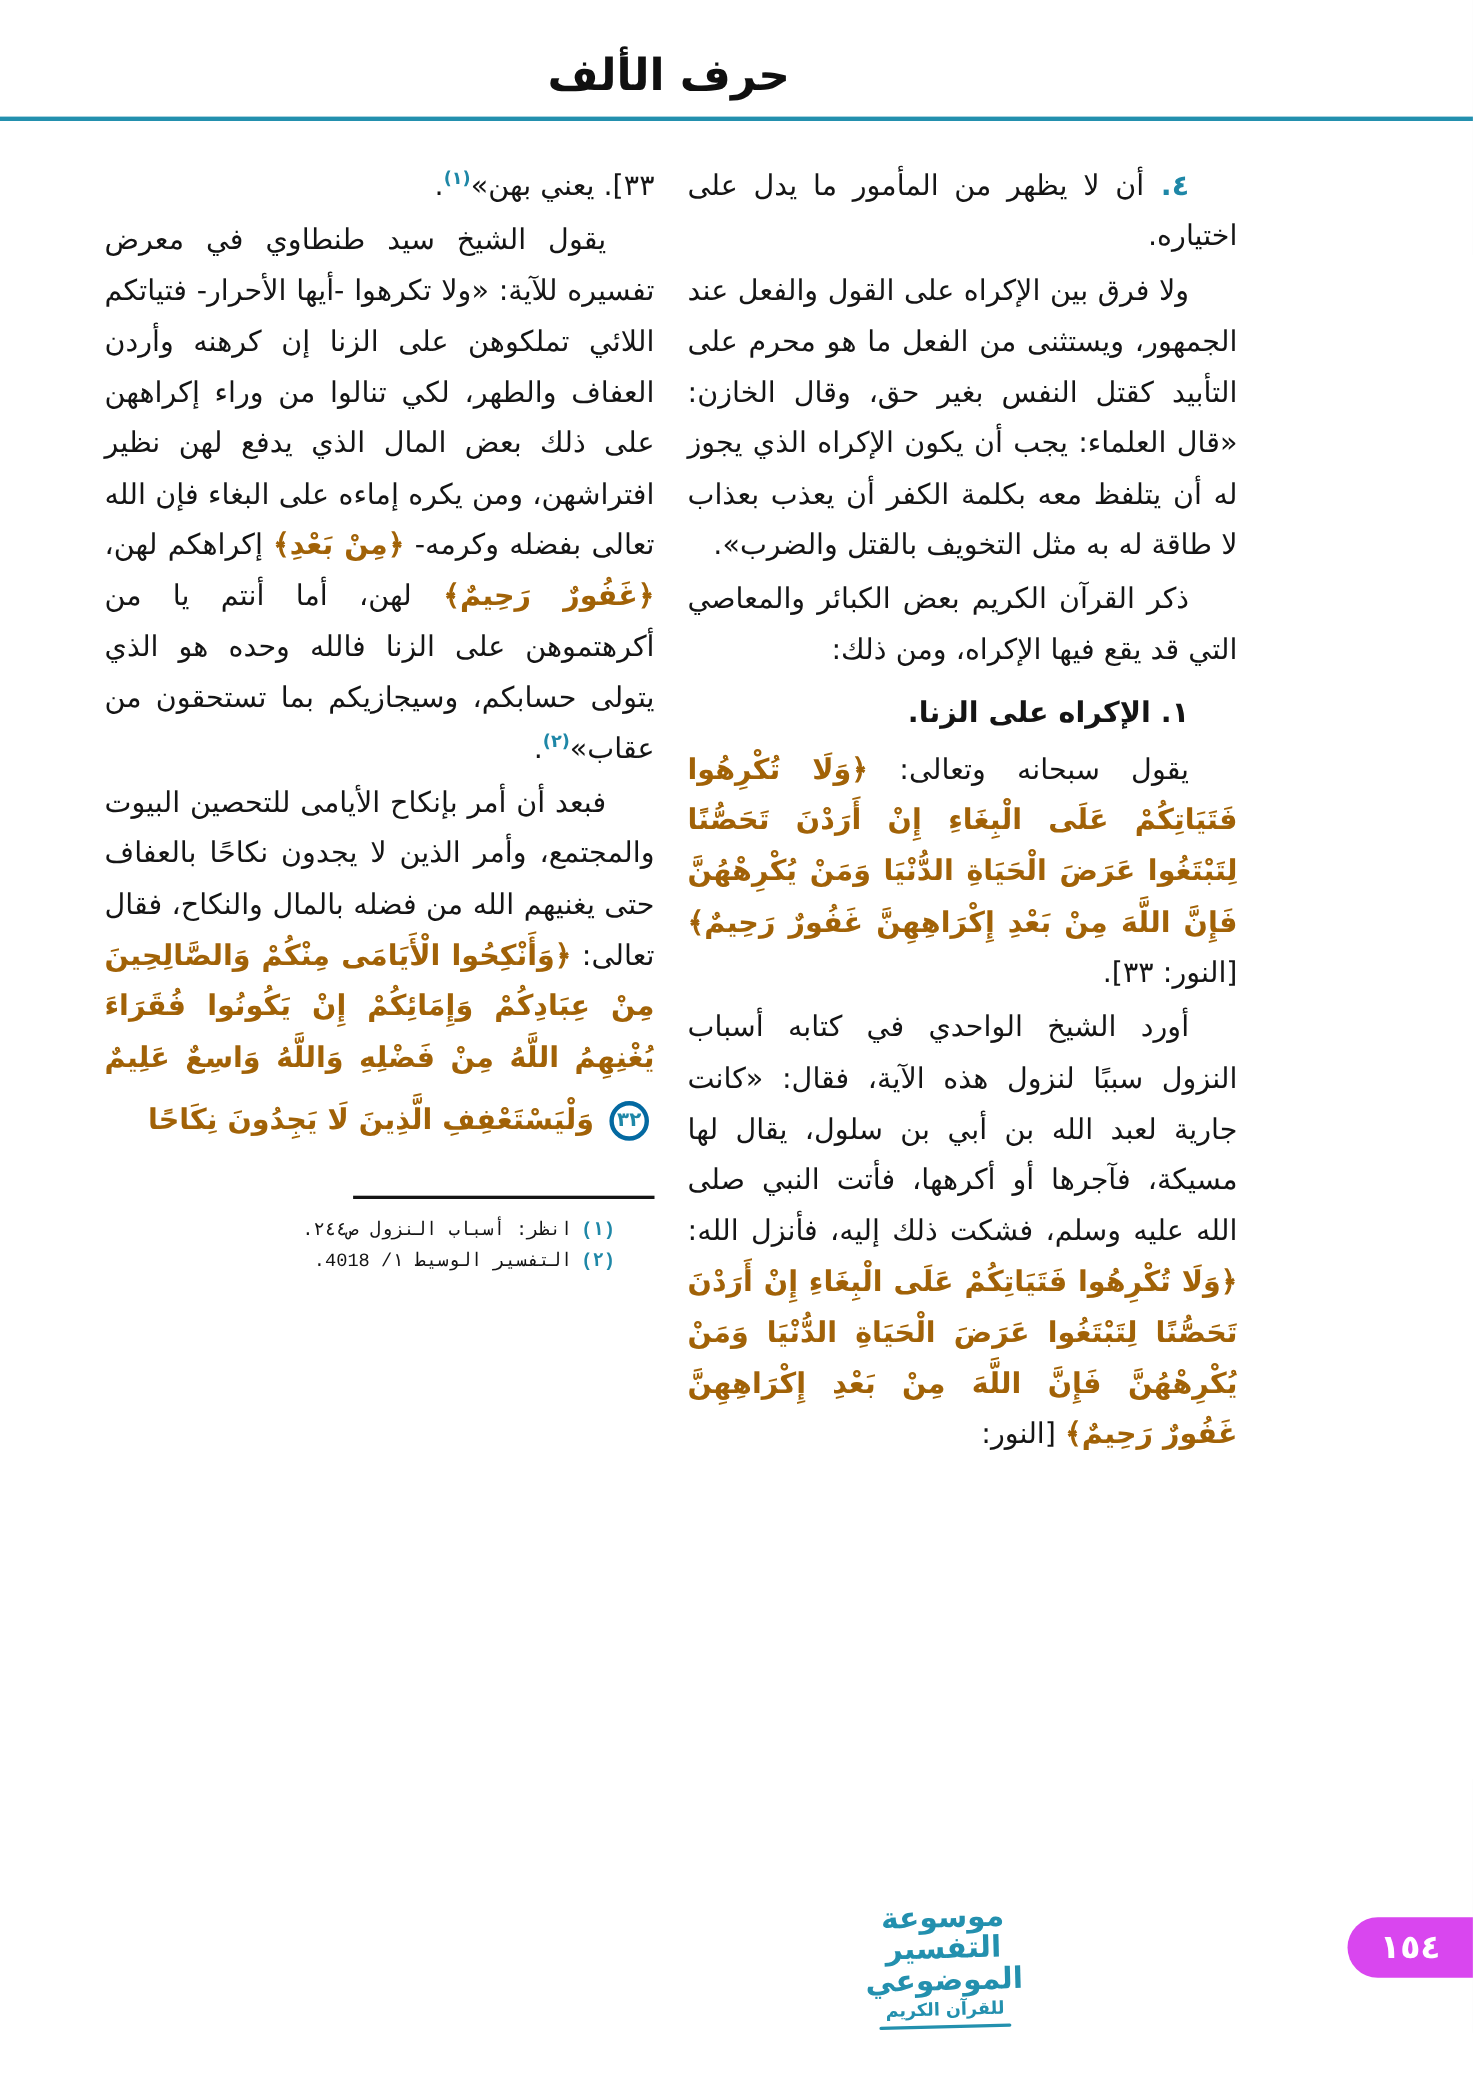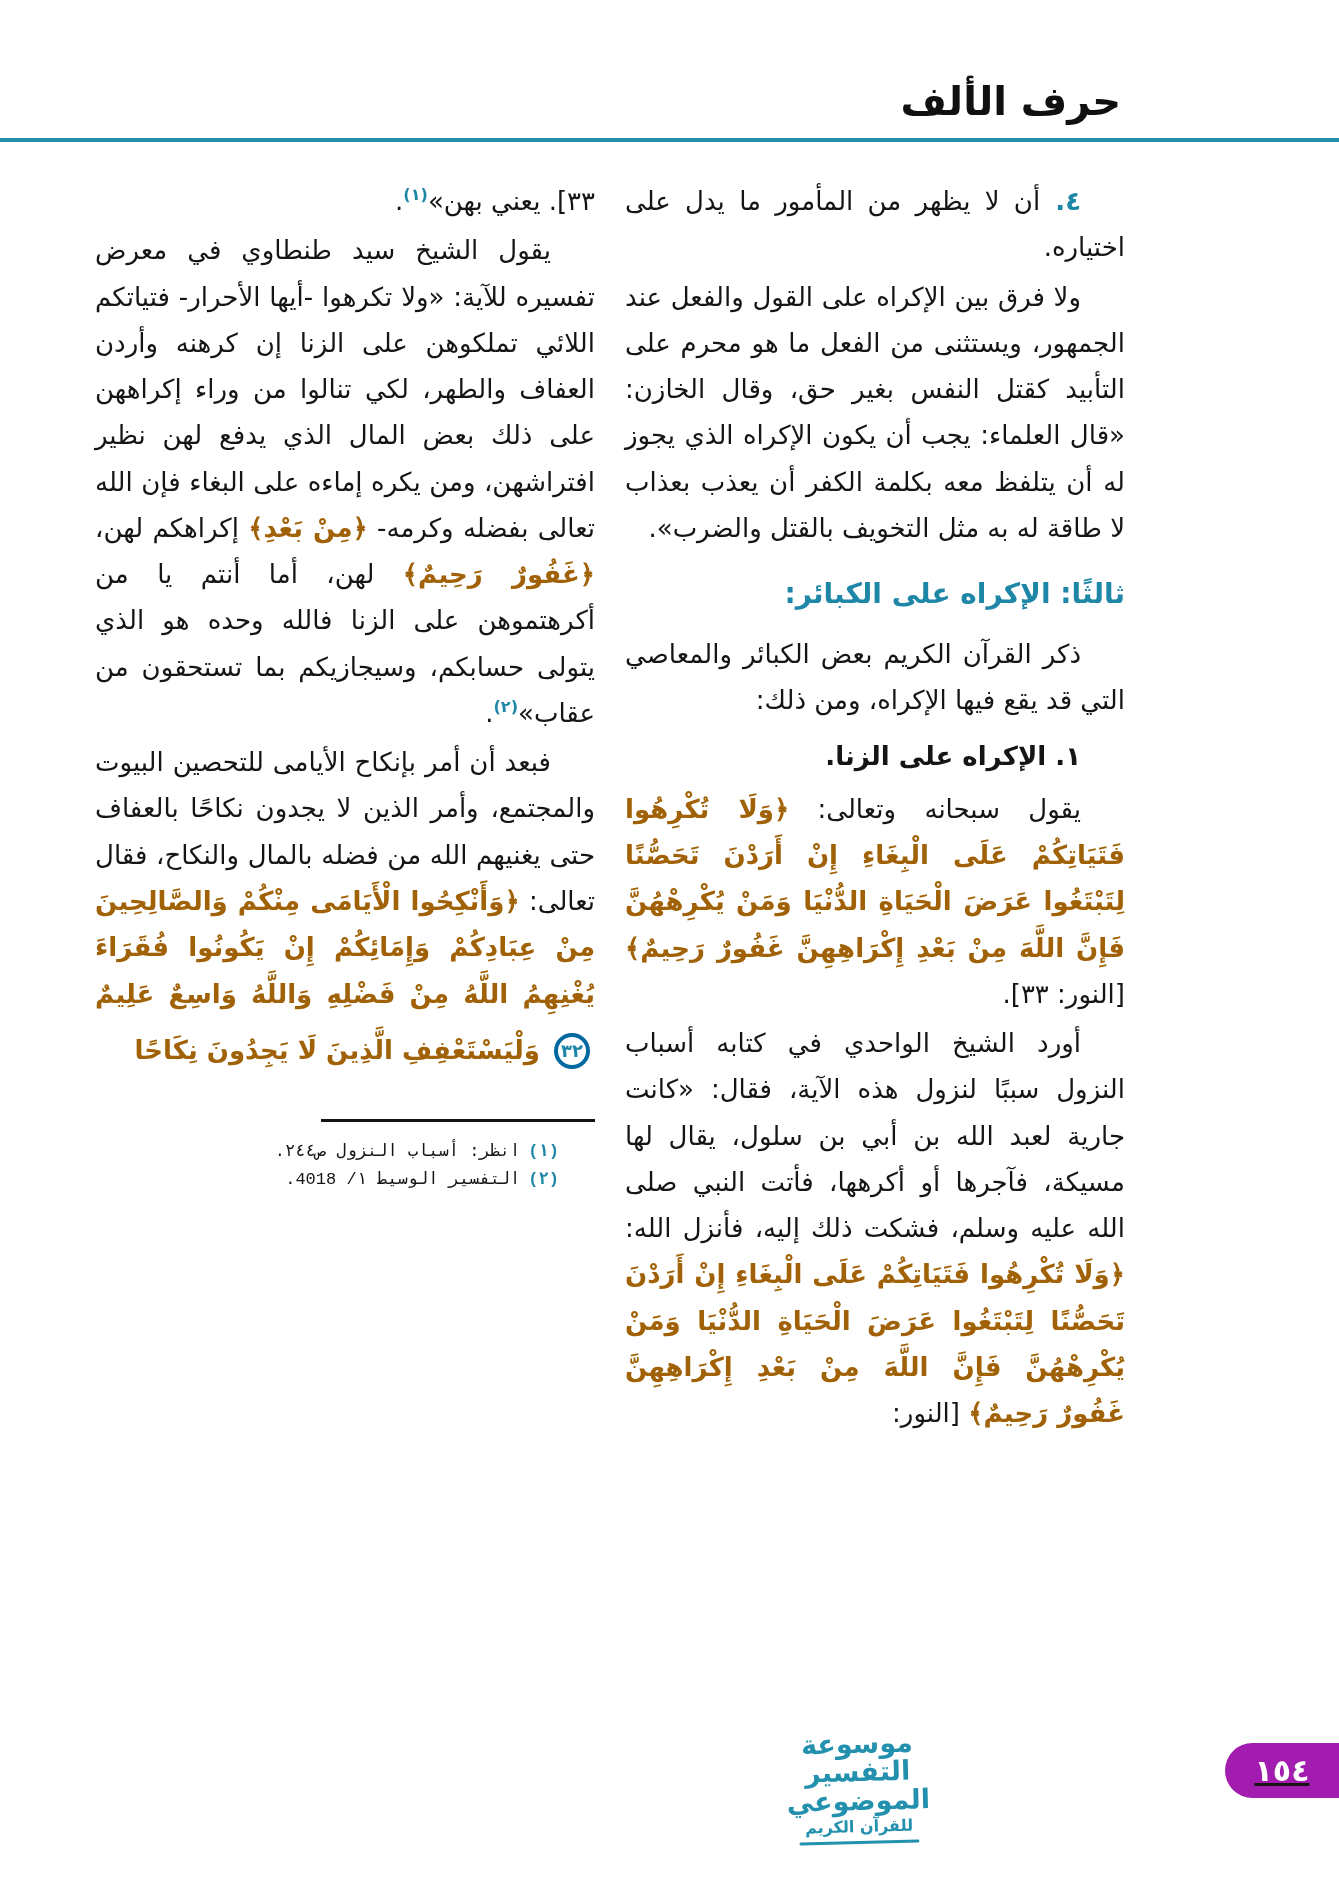--- a/index.html
+++ b/index.html
@@ -12,22 +12,22 @@
     height: 1890px;
     margin: 0 auto;
     background: #ffffff;
     direction: rtl;
     overflow: hidden;
     color: #151515;
   }
 
   
   .page-header {
-    padding: 78px 218px 0 95px;
-    text-align: right;
+    padding: 46px 218px 0 95px;
+    text-align: center;
   }
   .chapter-title {
     font-size: 40px;
     font-weight: bold;
     color: #101010;
     letter-spacing: 1px;
   }
   .header-rule {
     margin-top: 14px;
     height: 4px;
@@ -140,26 +140,25 @@
     background: #2390ae;
     border-radius: 2px;
   }
 
   .page-number-tab {
     position: absolute;
     right: 0;
     bottom: 92px;
     width: 114px;
     height: 55px;
-    background: #a21caf;
+    background: #d946ef;
     border-radius: 28px 0 0 28px;
     display: flex;
     align-items: center;
     justify-content: center;
-    text-decoration: underline;
   }
   .page-number {
     color: #ffffff;
     font-size: 30px;
     font-weight: bold;
     letter-spacing: 2px;
   }
 </style>
 </head>
 <body>
@@ -170,21 +169,20 @@
     <h1 class="chapter-title">حرف الألف</h1>
   </header>
 
   <div class="header-rule"></div>
 
   <main class="columns">
 
     <section class="column column-right" id="col-right">
         <p class="block b-numbered"><span class="seg-marker">٤. </span><span class="seg-normal">أن لا يظهر من المأمور ما يدل على اختياره.</span></p>
         <p class="block b-paragraph"><span class="seg-normal">ولا فرق بين الإكراه على القول والفعل عند الجمهور، ويستثنى من الفعل ما هو محرم على التأبيد كقتل النفس بغير حق، وقال الخازن: «قال العلماء: يجب أن يكون الإكراه الذي يجوز له أن يتلفظ معه بكلمة الكفر أن يعذب بعذاب لا طاقة له به مثل التخويف بالقتل والضرب».</span></p>
-        <p class="block b-heading"><span class="seg-heading">ثالثًا: الإكراه على الكبائر:</span></p>
         <p class="block b-paragraph"><span class="seg-normal">ذكر القرآن الكريم بعض الكبائر والمعاصي التي قد يقع فيها الإكراه، ومن ذلك:</span></p>
         <p class="block b-subheading"><span class="seg-normal">١. الإكراه على الزنا.</span></p>
         <p class="block b-paragraph"><span class="seg-normal">يقول سبحانه وتعالى: </span><span class="seg-quran">﴿وَلَا تُكْرِهُوا فَتَيَاتِكُمْ عَلَى الْبِغَاءِ إِنْ أَرَدْنَ تَحَصُّنًا لِتَبْتَغُوا عَرَضَ الْحَيَاةِ الدُّنْيَا وَمَنْ يُكْرِهْهُنَّ فَإِنَّ اللَّهَ مِنْ بَعْدِ إِكْرَاهِهِنَّ غَفُورٌ رَحِيمٌ﴾</span><span class="seg-ref"> [النور: ٣٣].</span></p>
         <p class="block b-paragraph"><span class="seg-normal">أورد الشيخ الواحدي في كتابه أسباب النزول سببًا لنزول هذه الآية، فقال: «كانت جارية لعبد الله بن أبي بن سلول، يقال لها مسيكة، فآجرها أو أكرهها، فأتت النبي صلى الله عليه وسلم، فشكت ذلك إليه، فأنزل الله: </span><span class="seg-quran">﴿وَلَا تُكْرِهُوا فَتَيَاتِكُمْ عَلَى الْبِغَاءِ إِنْ أَرَدْنَ تَحَصُّنًا لِتَبْتَغُوا عَرَضَ الْحَيَاةِ الدُّنْيَا وَمَنْ يُكْرِهْهُنَّ فَإِنَّ اللَّهَ مِنْ بَعْدِ إِكْرَاهِهِنَّ غَفُورٌ رَحِيمٌ﴾</span><span class="seg-ref"> [النور:</span></p>
       </section>
 
     <section class="column column-left">
       <div id="col-left">
           <p class="block b-continuation"><span class="seg-ref">٣٣]. </span><span class="seg-normal">يعني بهن»</span><span class="seg-footref">(١)</span><span class="seg-normal">.</span></p>
           <p class="block b-paragraph"><span class="seg-normal">يقول الشيخ سيد طنطاوي في معرض تفسيره للآية: «ولا تكرهوا -أيها الأحرار- فتياتكم اللائي تملكوهن على الزنا إن كرهنه وأردن العفاف والطهر، لكي تنالوا من وراء إكراههن على ذلك بعض المال الذي يدفع لهن نظير افتراشهن، ومن يكره إماءه على البغاء فإن الله تعالى بفضله وكرمه- </span><span class="seg-quran">﴿مِنْ بَعْدِ﴾</span><span class="seg-normal"> إكراهكم لهن، </span><span class="seg-quran">﴿غَفُورٌ رَحِيمٌ﴾</span><span class="seg-normal"> لهن، أما أنتم يا من أكرهتموهن على الزنا فالله وحده هو الذي يتولى حسابكم، وسيجازيكم بما تستحقون من عقاب»</span><span class="seg-footref">(٢)</span><span class="seg-normal">.</span></p>

